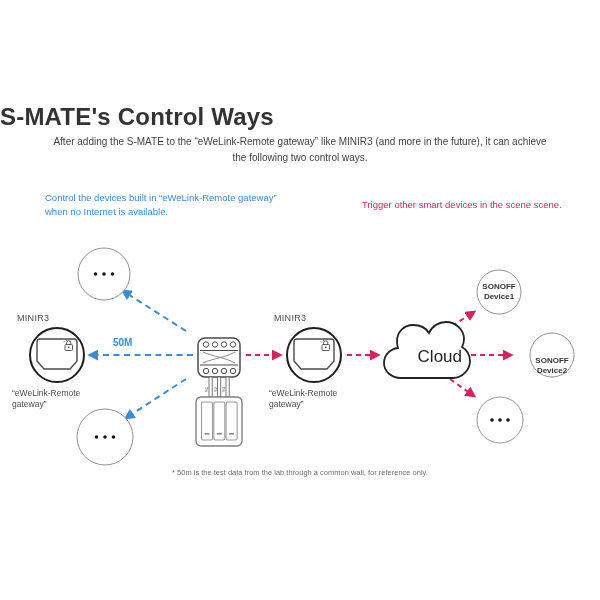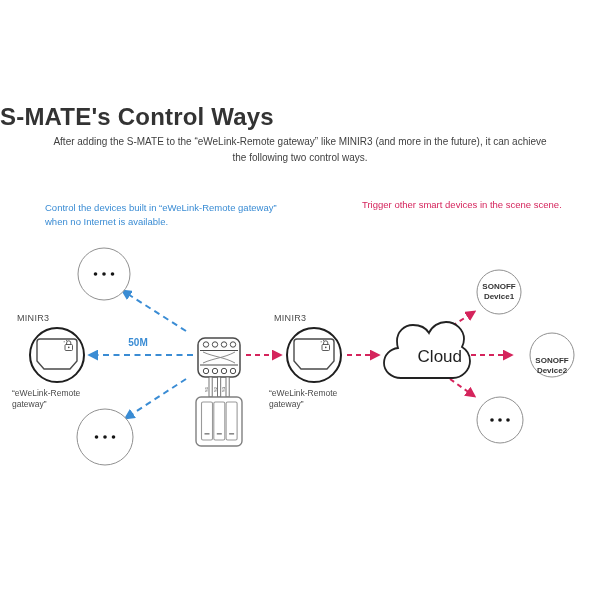--- a/index.html
+++ b/index.html
@@ -8,25 +8,25 @@
     --text-dark:#333333;
     --text-gray:#4a4a4a;
   }
   html,body{margin:0;padding:0;background:#ffffff;}
   body{font-family:"Liberation Sans", sans-serif; -webkit-font-smoothing:antialiased;}
   .canvas{position:relative;width:600px;height:600px;background:#ffffff;overflow:hidden;}
   .layer{position:absolute;left:0;top:0;}
   .txt{position:absolute;}
   .title{top:103px;left:0;right:0;text-align:left;font-size:24px;font-weight:bold;color:var(--text-dark);letter-spacing:.2px;}
   .subtitle{top:134px;left:50%;transform:translateX(-50%);width:500px;text-align:center;font-size:10px;line-height:1.55;color:#3f3f3f;}
-  .note-blue{top:201px;left:45px;width:252px;font-size:9.5px;line-height:1.45;color:var(--blue);}
+  .note-blue{top:191px;left:45px;width:252px;font-size:9.5px;line-height:1.45;color:var(--blue);}
   .note-red{top:199px;left:362px;font-size:9.5px;white-space:nowrap;color:var(--red);}
   .dev-title{width:80px;font-size:9px;color:var(--text-gray);letter-spacing:.3px;}
   .dev-caption{width:90px;text-align:left;font-size:8.5px;line-height:1.3;color:var(--text-gray);}
-  .distance{top:337px;left:113px;width:50px;text-align:center;font-size:10px;font-weight:bold;color:var(--blue);}
+  .distance{top:337px;left:113px;width:50px;font-size:10px;font-weight:bold;color:var(--blue);}
   .cloud-label{top:347px;left:398px;width:64px;text-align:right;font-size:17px;color:#1f1f1f;}
   .circle-label{width:44px;text-align:center;font-size:8px;font-weight:bold;line-height:1.3;color:#333;}
   .footnote{top:468px;left:0;right:0;text-align:center;font-size:7.5px;color:#6f6f6f;}
 </style>
 </head>
 <body>
 
 <div class="canvas">
 
   <svg class="layer" width="600" height="600" viewBox="0 0 600 600">
@@ -157,13 +157,14 @@
 
   <div class="txt dev-title" style="top:313px;left:274px;">MINIR3</div>
   <div class="txt dev-caption" style="top:388px;left:269px;">“eWeLink-Remote gateway”</div>
 
   <div class="txt distance">50M</div>
   <div class="txt cloud-label">Cloud</div>
 
   <div class="txt circle-label" style="top:282px;left:477px;">SONOFF Device1</div>
   <div class="txt circle-label" style="top:345px;left:530px;margin-top:11px;">SONOFF Device2</div>
 
+  <div class="txt footnote">* 50m is the test data from the lab through a common wall, for reference only.</div>
 </div>
 
 </body></html>

